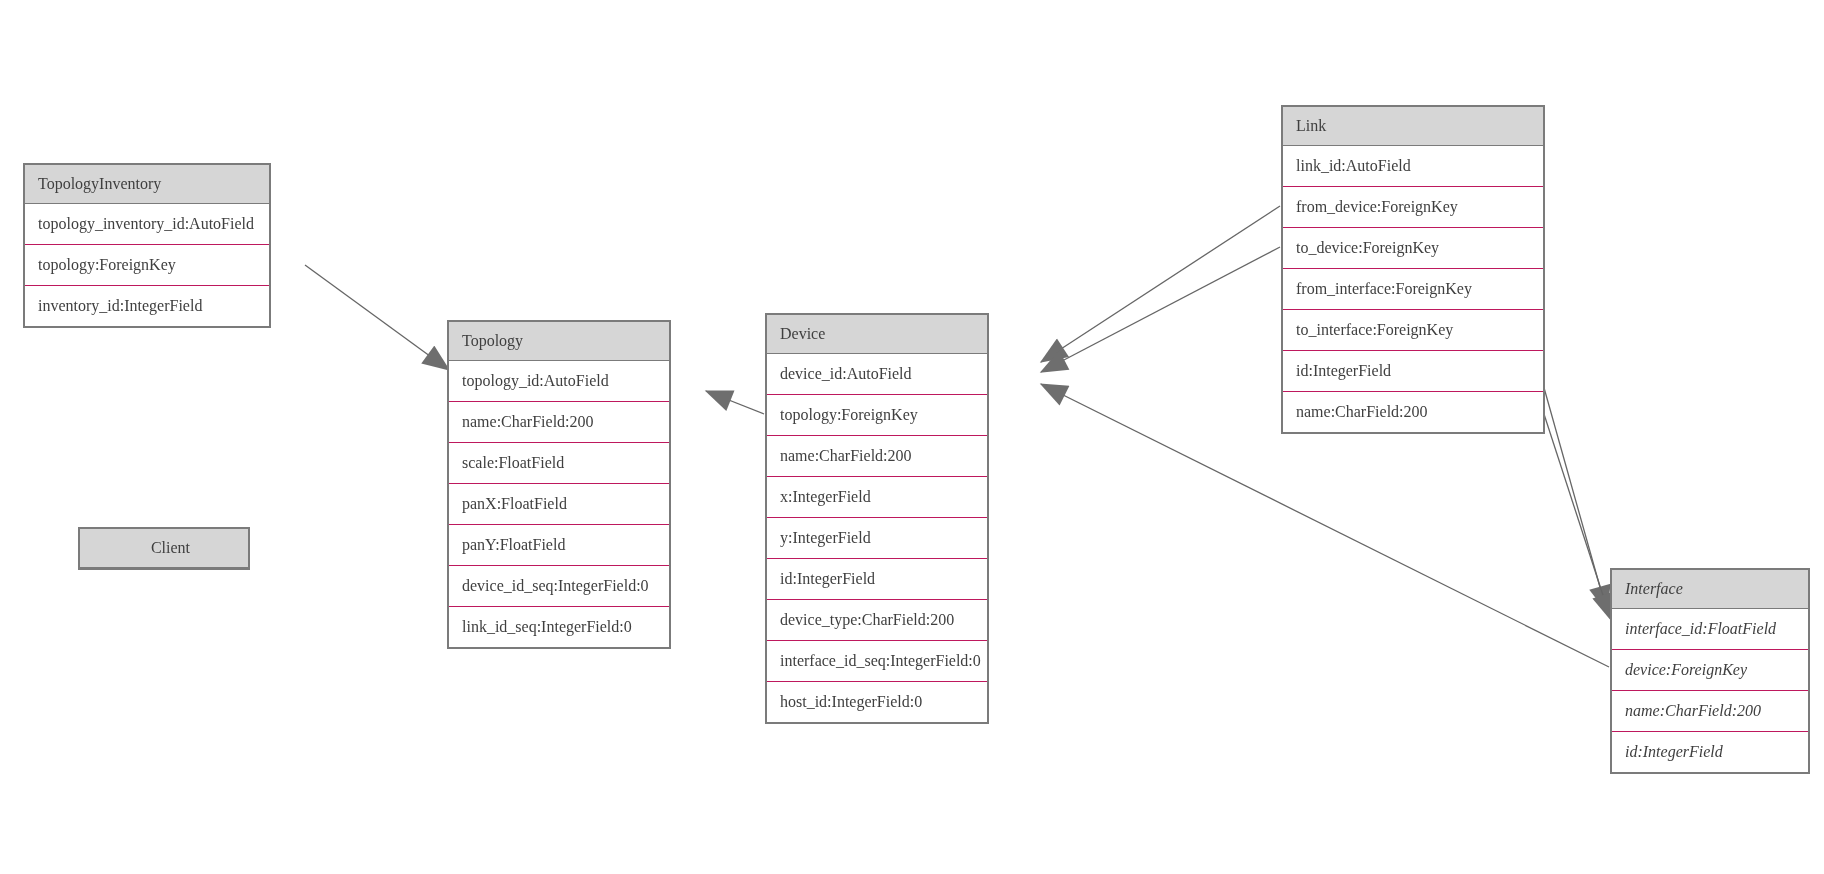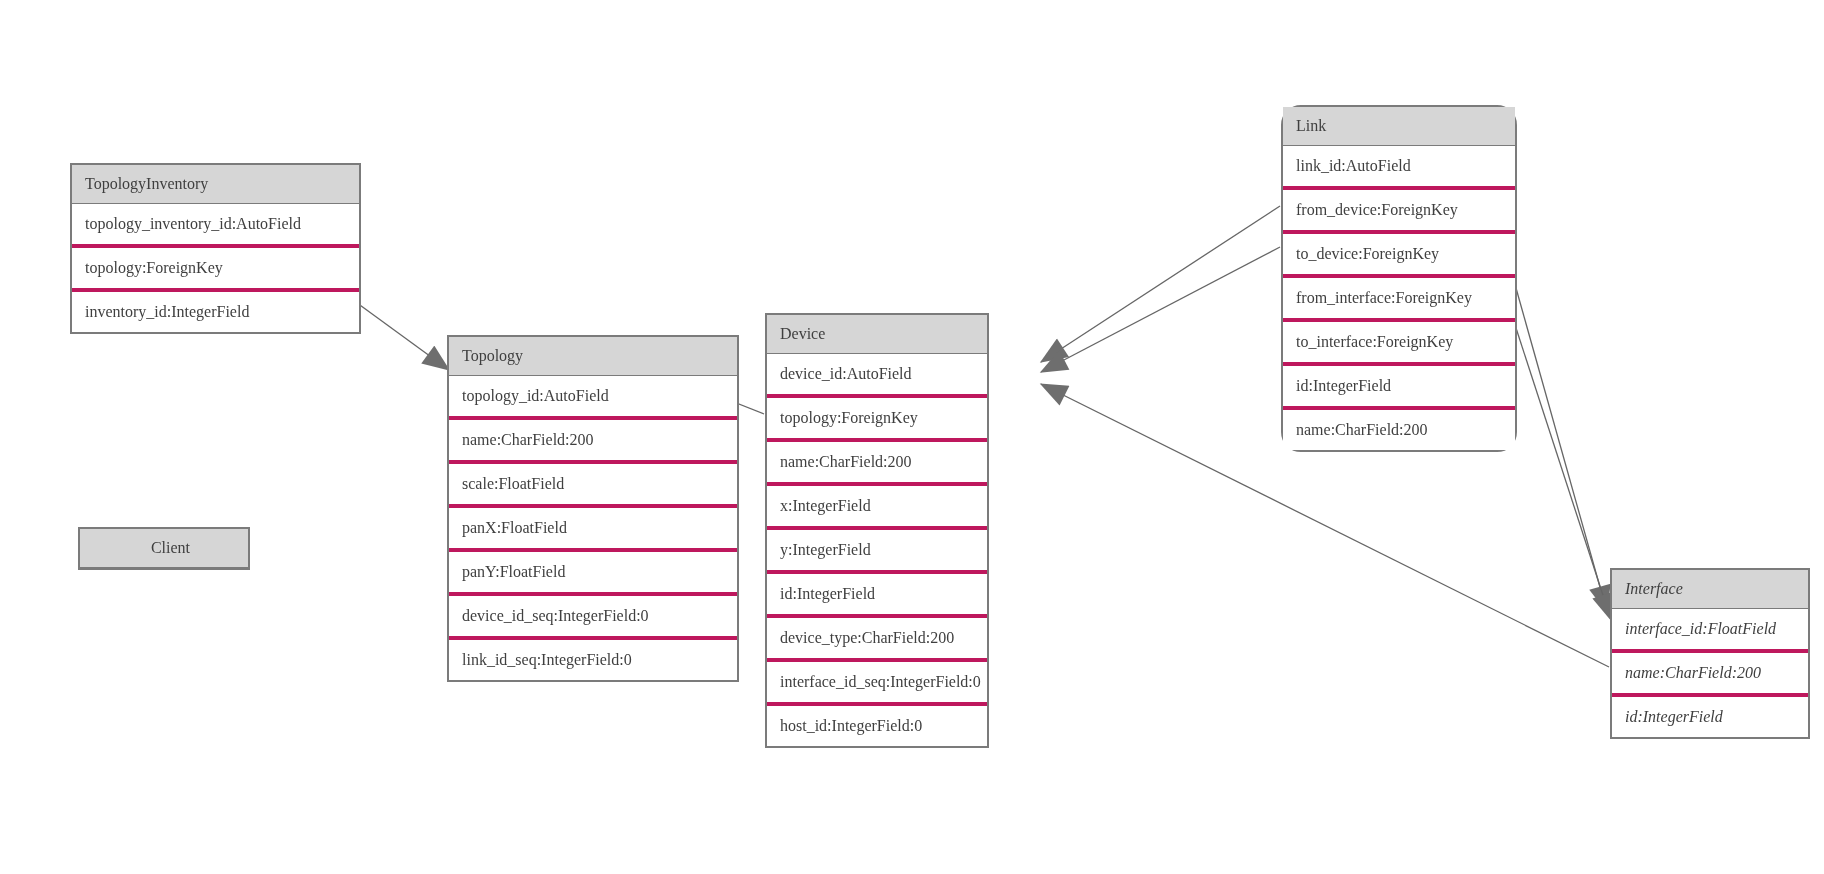--- a/index.html
+++ b/index.html
@@ -37,34 +37,34 @@
     padding-left: 13px;
     background: #d6d6d6;
     border-bottom: 1px solid #7b7b7b;
     white-space: nowrap;
     overflow: hidden;
   }
   .entity-row {
     height: 40px;
     line-height: 40px;
     padding-left: 13px;
-    border-bottom: 4px solid #be185d;
+    border-bottom: 1px solid #be185d;
     white-space: nowrap;
     overflow: hidden;
     background: #ffffff;
   }
   .entity-row:last-child {
     border-bottom: none;
   }
   
-  #entity-topologyinventory { left: 23px;   top: 163px; width: 291px; margin-left: 47px; }
-  #entity-topology          { left: 447px;  top: 335px; width: 292px; }
+  #entity-topologyinventory { left: 23px;   top: 163px; width: 248px; }
+  #entity-topology          { left: 447px;  top: 320px; width: 224px; }
   #entity-client            { left: 78px;   top: 527px; width: 172px; text-align: center; }
   #entity-device            { left: 765px;  top: 313px; width: 224px; }
-  #entity-link              { left: 1281px; top: 105px; width: 236px; border-radius: 20px; }
+  #entity-link              { left: 1281px; top: 105px; width: 264px; }
   #entity-interface         { left: 1610px; top: 568px; width: 200px; font-style: italic; }
 </style>
 </head>
 <body>
 
 <div class="canvas">
 
   <svg class="connector-layer" viewBox="0 0 1824 874" xmlns="http://www.w3.org/2000/svg">
     <defs>
       <marker id="arrow" viewBox="0 0 10 8" refX="9.5" refY="4" markerWidth="22" markerHeight="17" orient="auto">
@@ -138,18 +138,19 @@
         <div class="entity-row">to_interface:ForeignKey</div>
         <div class="entity-row">id:IntegerField</div>
         <div class="entity-row">name:CharField:200</div>
       </div>
   </div>
 
   <div class="entity" id="entity-interface">
     <div class="entity-header">Interface</div>
     <div class="entity-rows">
         <div class="entity-row">interface_id:FloatField</div>
+        <div class="entity-row">device:ForeignKey</div>
         <div class="entity-row">name:CharField:200</div>
         <div class="entity-row">id:IntegerField</div>
       </div>
   </div>
 
 </div>
 
 </body></html>

